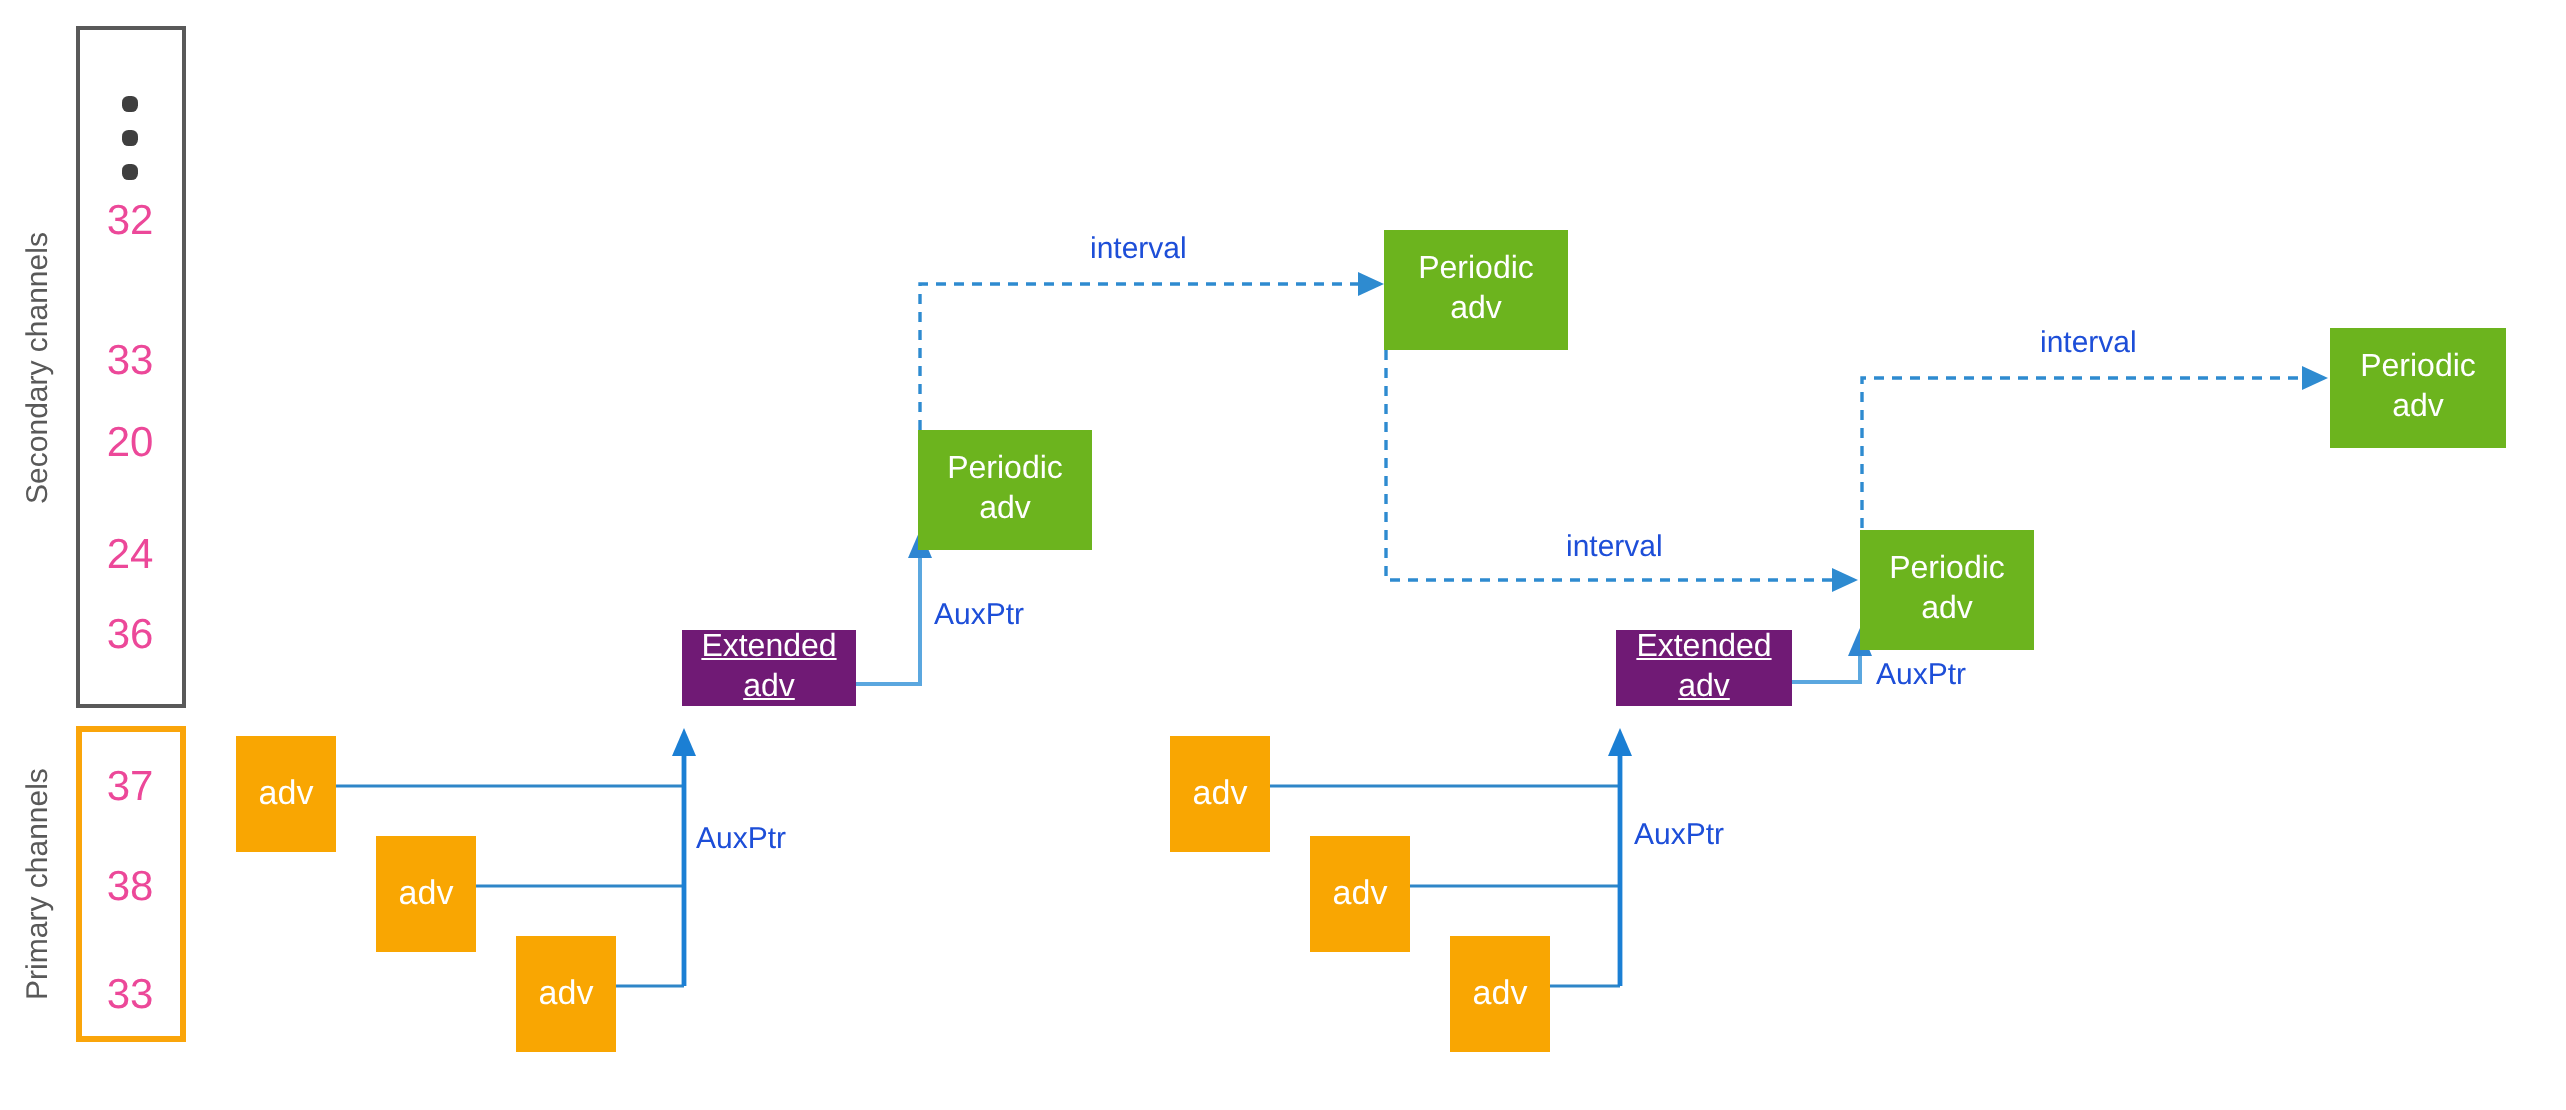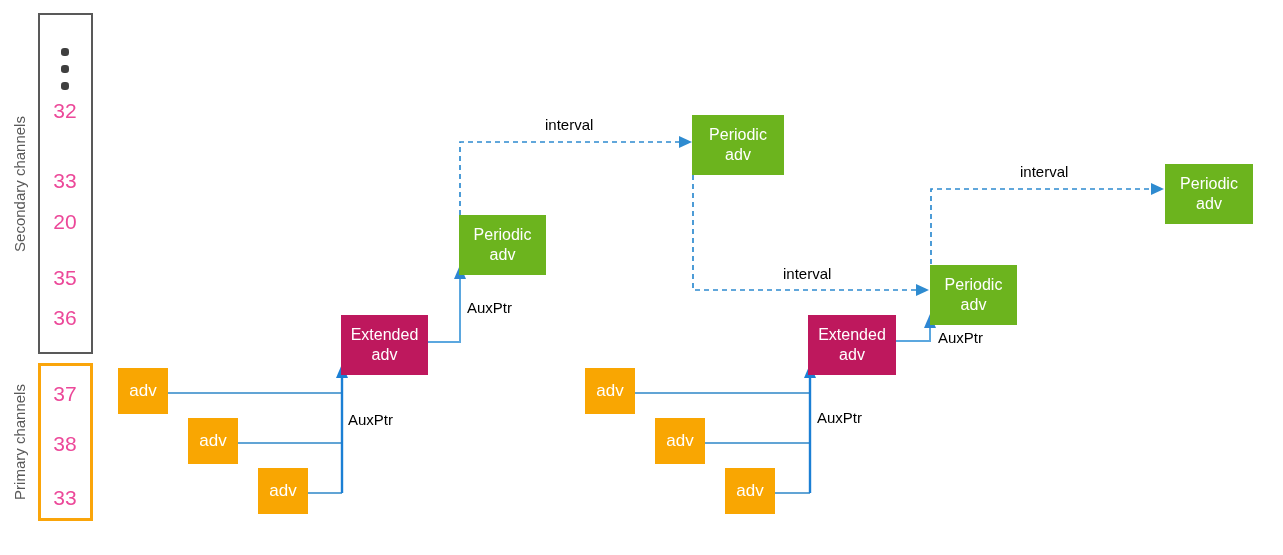--- a/index.html
+++ b/index.html
@@ -46,28 +46,28 @@
     display: flex;
     align-items: center;
     justify-content: center;
     text-align: center;
     color: #ffffff;
     font-size: 16px;
     line-height: 1.25;
     box-sizing: border-box;
     padding: 2px;
   }
-  .node.adv      { width: 50px; height: 46px; background: #F9A602; font-size: 17px; }
-  .node.extended { width: 87px; height: 60px; background: #be185d; }
+  .node.adv      { width: 50px; height: 58px; background: #F9A602; font-size: 17px; }
+  .node.extended { width: 87px; height: 38px; background: #701a75; text-decoration: underline; }
   .node.periodic { width: 87px; height: 60px; background: #6CB41E; }
 
   
   .edge-label {
     position: absolute;
-    color: #000000;
+    color: #1d4ed8;
     font-size: 15px;
     white-space: nowrap;
   }
 </style>
 </head>
 <body>
 
 <div class="stage">
 
   <svg class="wires" viewBox="0 0 1283 555" xmlns="http://www.w3.org/2000/svg">
@@ -116,21 +116,21 @@
   <div class="axis-box secondary"></div>
   <div class="axis-box primary"></div>
 
   <span class="dot" style="left:65px; top:52px;"></span>
   <span class="dot" style="left:65px; top:69px;"></span>
   <span class="dot" style="left:65px; top:86px;"></span>
 
   <span class="chan" style="left:65px; top:111px;">32</span>
   <span class="chan" style="left:65px; top:181px;">33</span>
   <span class="chan" style="left:65px; top:222px;">20</span>
-  <span class="chan" style="left:65px; top:278px;">35</span>
+  <span class="chan" style="left:65px; top:278px;">24</span>
   <span class="chan" style="left:65px; top:318px;">36</span>
   <span class="chan" style="left:65px; top:394px;">37</span>
   <span class="chan" style="left:65px; top:444px;text-align:right;">38</span>
   <span class="chan" style="left:65px; top:498px;">33</span>
 
   <div class="node adv" style="left:118px; top:368px;">adv</div>
   <div class="node adv" style="left:188px; top:418px;">adv</div>
   <div class="node adv" style="left:258px; top:468px;">adv</div>
   <div class="node extended" style="left:341px; top:315px;">Extended adv</div>
   <div class="node periodic" style="left:459px; top:215px;">Periodic adv</div>

